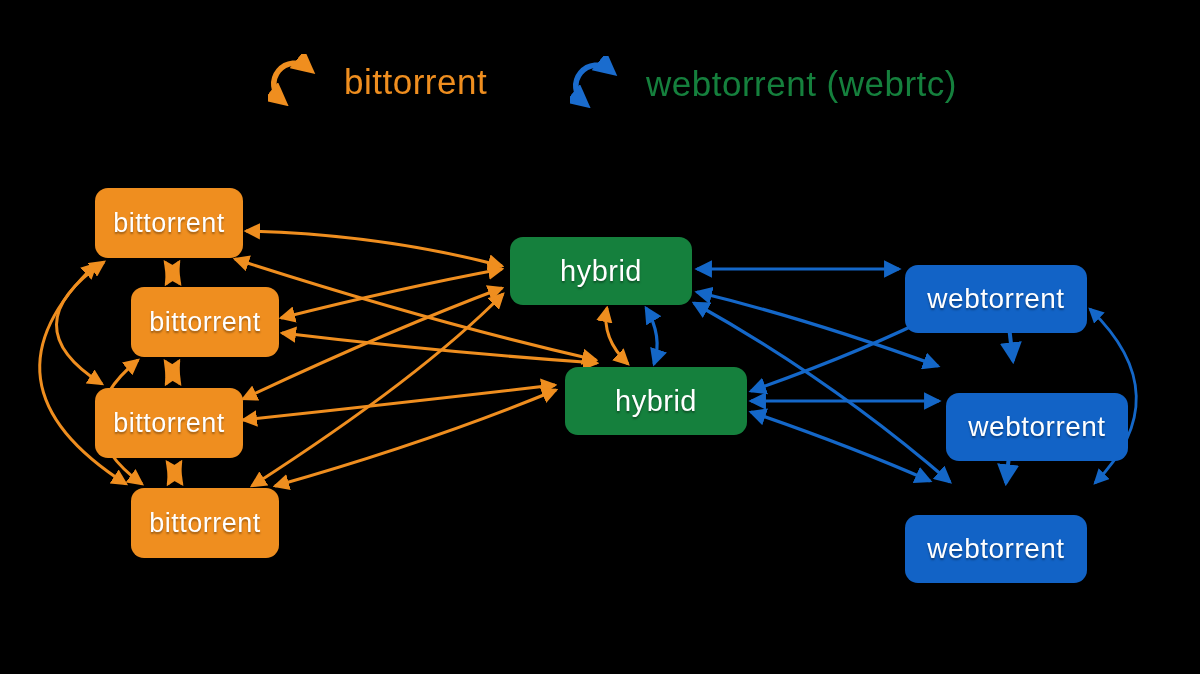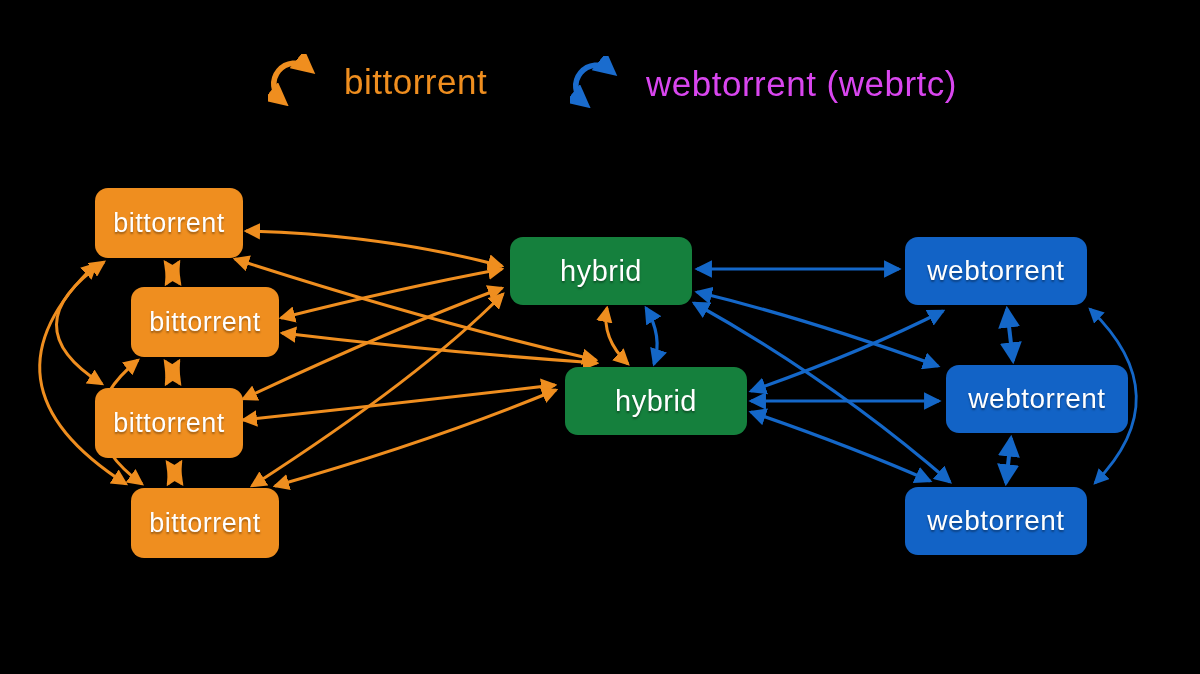--- a/index.html
+++ b/index.html
@@ -9,27 +9,27 @@
     border-radius:23px;
   }
   svg.wires{position:absolute;left:0;top:0;}
   .node{
     position:absolute;display:flex;align-items:center;justify-content:center;
     color:#fff;border-radius:13px;text-shadow:0 2px 2px rgba(0,0,0,.35);
     letter-spacing:.5px;
   }
   .bt{background:#EF8E1F;width:148px;height:70px;font-size:27px;}
   .hy{background:#15803d;width:182px;height:68px;font-size:29px;}
-  .wt{background:#1263C6;width:182px;height:68px;font-size:28px;}
+  .wt{background:#1263C6;width:182px;height:68px;font-size:28px;margin-top:28px;}
   .legend-item{
     position:absolute;display:flex;align-items:center;gap:24px;
     font-size:35px;letter-spacing:.5px;
   }
   .legend-bt{left:268px;top:54px;color:#EF8E1F;}
-  .legend-wt{left:570px;top:56px;color:#d946ef;}
+  .legend-wt{left:570px;top:56px;color:#15803d;}
   .legend-icon{width:52px;height:56px;}
 </style>
 </head>
 <body>
 
 <div class="stage">
 
   <svg class="wires" width="1200" height="674" viewBox="0 0 1200 674">
     <defs>
       <marker id="mo" viewBox="0 0 10 10" refX="8.5" refY="5" markerWidth="5.5" markerHeight="5.5" orient="auto-start-reverse">

